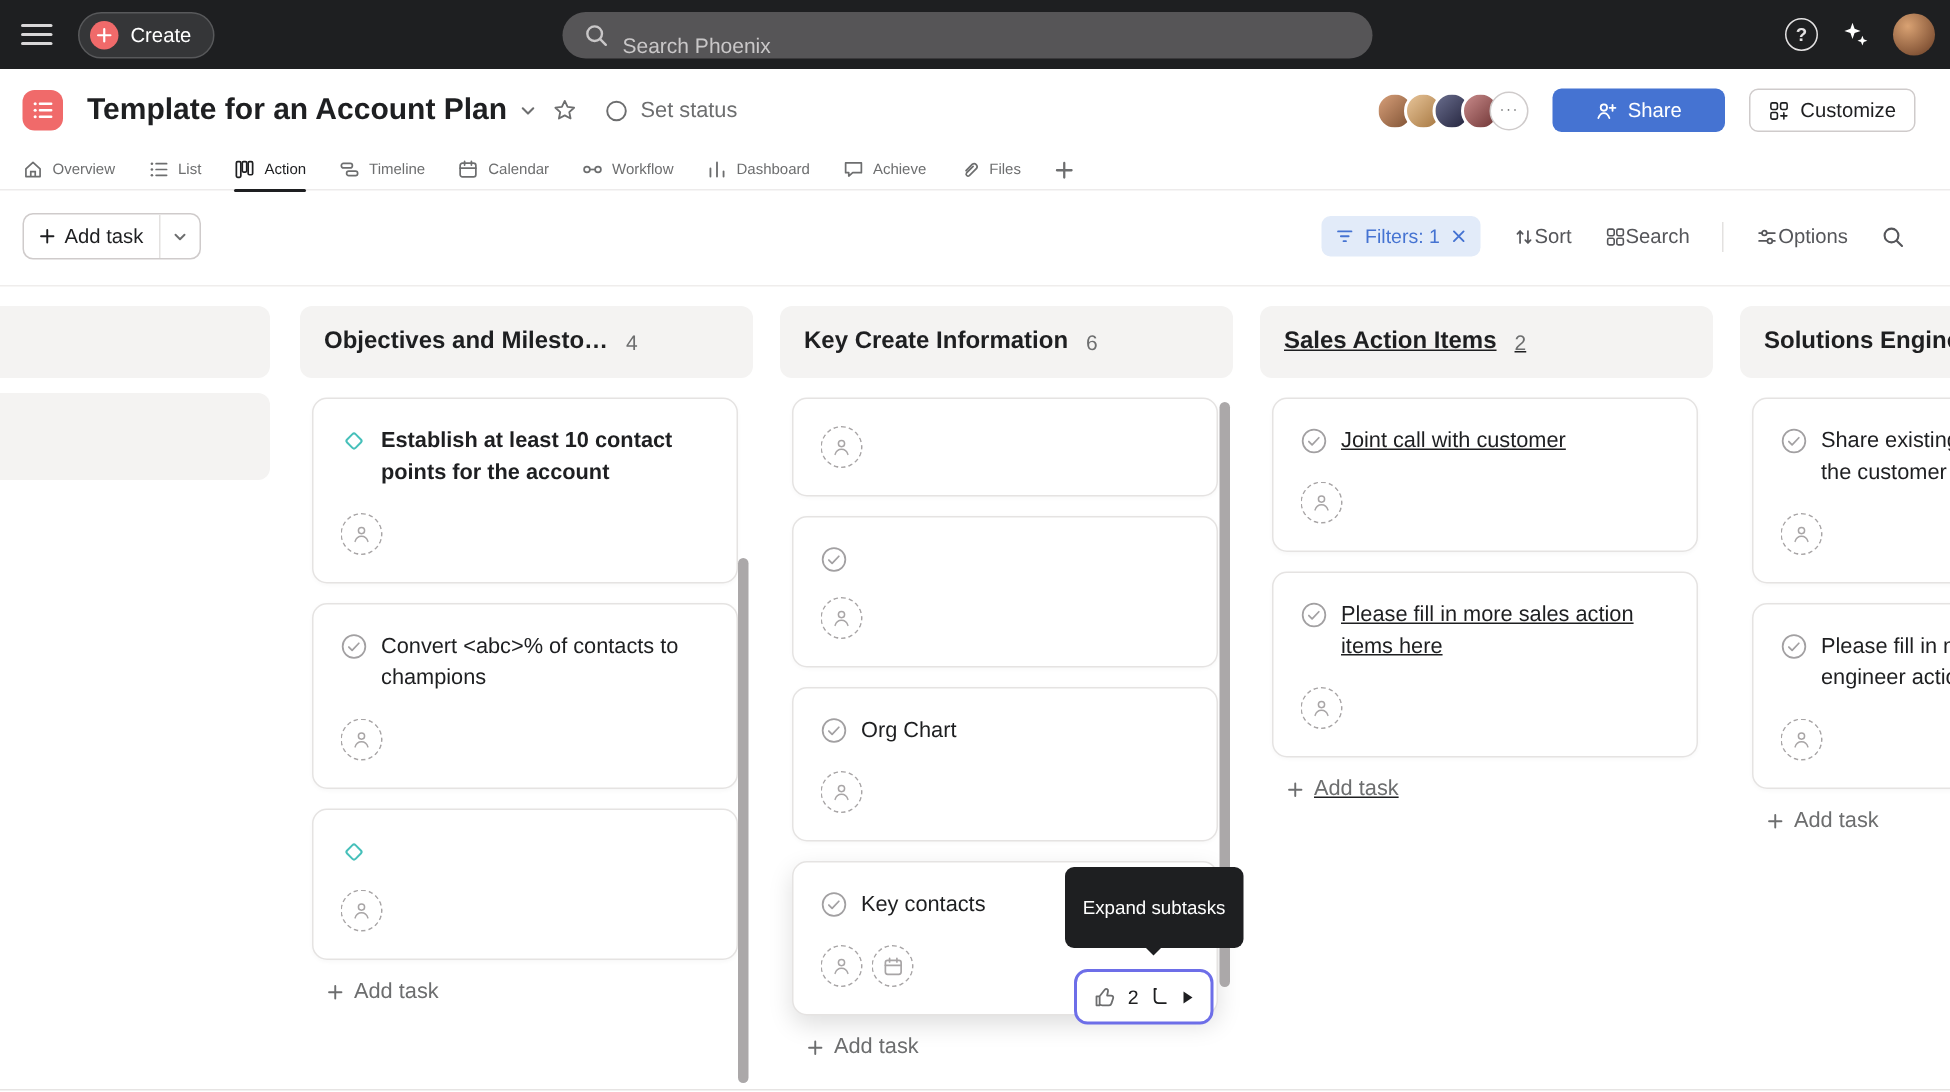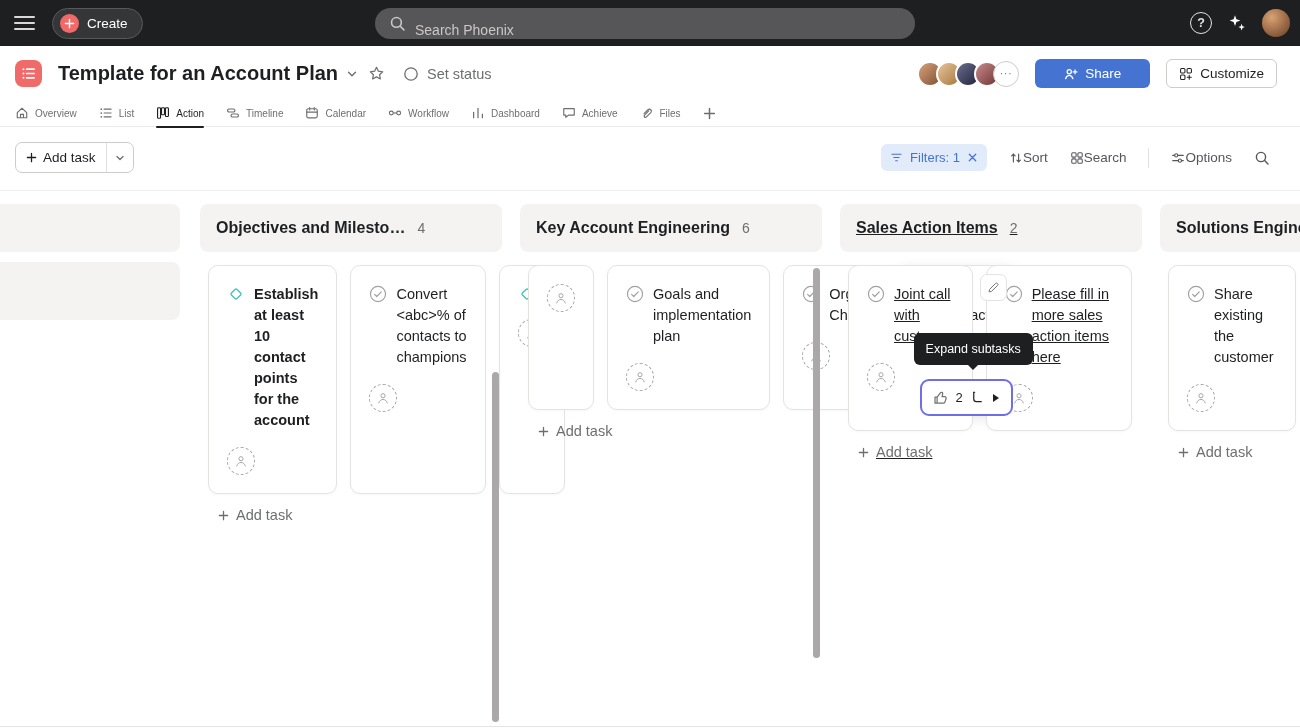--- a/index.html
+++ b/index.html
@@ -63,39 +63,39 @@
   .rule-bottom { top:726px; background:#e6e4e3; }
 
   
   .column { position:absolute; top:204px; width:302px; }
   .col-partial-header { position:absolute; left:-122px; top:204px; width:302px; height:48px; background:#f4f3f2; border-radius:8px; }
   .col-partial-card { position:absolute; left:-122px; top:262px; width:302px; height:58px; background:#f4f3f2; border-radius:8px; }
   .col-1 { left:200px; } .col-2 { left:520px; } .col-3 { left:840px;text-decoration:underline; } .col-4 { left:1160px; }
   .column-header { height:48px; background:#f4f3f2; border-radius:8px; display:flex; align-items:center; gap:12px; padding:0 16px; cursor:pointer; }
   .column-title { font-size:16px; font-weight:600; color:#1e1f21; white-space:nowrap; }
   .column-count { font-size:14px; color:#6d6e6f; }
-  .column-cards { display:flex; flex-direction:row; gap:13px; padding:13px 10px 0 8px; }
+  .column-cards { display:flex; flex-direction:column; gap:13px; padding:13px 10px 0 8px; }
   .card { position:relative; background:#fff; border:1px solid #e5e3e2; border-radius:10px; padding:18px; box-shadow:0 1px 3px rgba(0,0,0,.03); cursor:pointer; }
   .card.hovered { box-shadow:0 6px 16px rgba(0,0,0,.13); }
   .title-row { display:flex; align-items:flex-start; gap:9px; }
   .card-icon { flex:none; margin-top:1px; }
   .card-title { font-size:14.5px; line-height:21px; color:#1e1f21; white-space:pre-line; }
   .card.milestone .card-title { font-weight:600; }
   .meta-row { margin-top:16px; display:flex; align-items:center; gap:6px; }
   .avatar-ph { width:28px; height:28px; border-radius:50%; border:1px dashed #a8a5a6; color:#a8a5a6; display:flex; align-items:center; justify-content:center; background:none; cursor:pointer; }
   .col-add-task { margin:13px 0 0 18px; display:flex; align-items:center; gap:7px; color:#6d6e6f; font-size:14.5px; background:none; border:none; cursor:pointer; }
   .scrollbar { position:absolute; width:7px; border-radius:4px; background:#aba8a9; cursor:grab; }
   .sb-1 { left:492px; top:372px; height:350px; }
   .sb-2 { left:813px; top:268px; height:390px; }
 
   
   .card-edit-btn { position:absolute; top:8px; right:8px; width:27px; height:27px; border:1px solid #e5e3e2; border-radius:7px; background:#fff; display:flex; align-items:center; justify-content:center; cursor:pointer; z-index:2; }
   .subtask-box { position:absolute; right:2px; bottom:-7px; height:37px; display:flex; align-items:center; gap:7px; padding:0 11px; background:#fff; border:2px solid #6d6ee8; border-radius:9px; cursor:pointer; z-index:3; }
   .subtask-count { font-size:13px; color:#1e1f21; }
-  .tooltip { position:absolute; right:-18px; bottom:44px; background:#1e1f21; color:#fff; font-size:12.5px; font-weight:500; padding:9px 12px; border-radius:6px; white-space:nowrap; z-index:6; }
+  .tooltip { position:absolute; right:-18px; bottom:44px; background:#1e1f21; color:#fff; font-size:12.5px; font-weight:500; padding:20px 12px; border-radius:6px; white-space:nowrap; z-index:6; }
   .tooltip::after { content:""; position:absolute; top:100%; left:50%; margin-left:-5px; border:5px solid transparent; border-top-color:#1e1f21; }
 </style>
 </head>
 <body>
 
 <div class="app">
 
   <header class="topbar">
     <button class="hamburger">
       <span></span>
@@ -388,21 +388,21 @@
     <button class="col-add-task">
       <svg width="11" height="11" viewBox="0 0 12 12">
           <path d="M6 1.5v9M1.5 6h9" stroke="#6d6e6f" stroke-width="1.4" stroke-linecap="round" fill="none"></path>
         </svg>
       <span>Add task</span>
     </button>
   </section>
 
   <section class="column col-2">
     <div class="column-header">
-      <span class="column-title">Key Account Engineering</span>
+      <span class="column-title">Key Create Information</span>
       <span class="column-count">6</span>
     </div>
     <div class="column-cards">
       <div class="card">
         <div class="meta-row" style="margin-top:0;">
           <button class="avatar-ph">
             <svg width="16" height="16" viewBox="0 0 24 24" fill="none" stroke="currentColor" stroke-width="1.5">
                 <circle cx="12" cy="8.6" r="3.1"></circle>
                 <path d="M5.6 19.4c1-3.4 3.4-5.2 6.4-5.2s5.4 1.8 6.4 5.2" stroke-linecap="round"></path>
               </svg>
@@ -410,21 +410,20 @@
         </div>
       </div>
       <div class="card">
         <div class="title-row">
           <span class="card-icon">
             <svg width="18" height="18" viewBox="0 0 20 20">
                 <circle cx="10" cy="10" r="8.4" fill="none" stroke="#a2a0a2" stroke-width="1.3"></circle>
                 <path d="M6.2 10.4l2.4 2.4 5-5.2" fill="none" stroke="#a2a0a2" stroke-width="1.3" stroke-linecap="round" stroke-linejoin="round"></path>
               </svg>
           </span>
-          <span class="card-title">Goals and implementation plan</span>
         </div>
         <div class="meta-row">
           <button class="avatar-ph">
             <svg width="16" height="16" viewBox="0 0 24 24" fill="none" stroke="currentColor" stroke-width="1.5">
                 <circle cx="12" cy="8.6" r="3.1"></circle>
                 <path d="M5.6 19.4c1-3.4 3.4-5.2 6.4-5.2s5.4 1.8 6.4 5.2" stroke-linecap="round"></path>
               </svg>
           </button>
         </div>
       </div>

